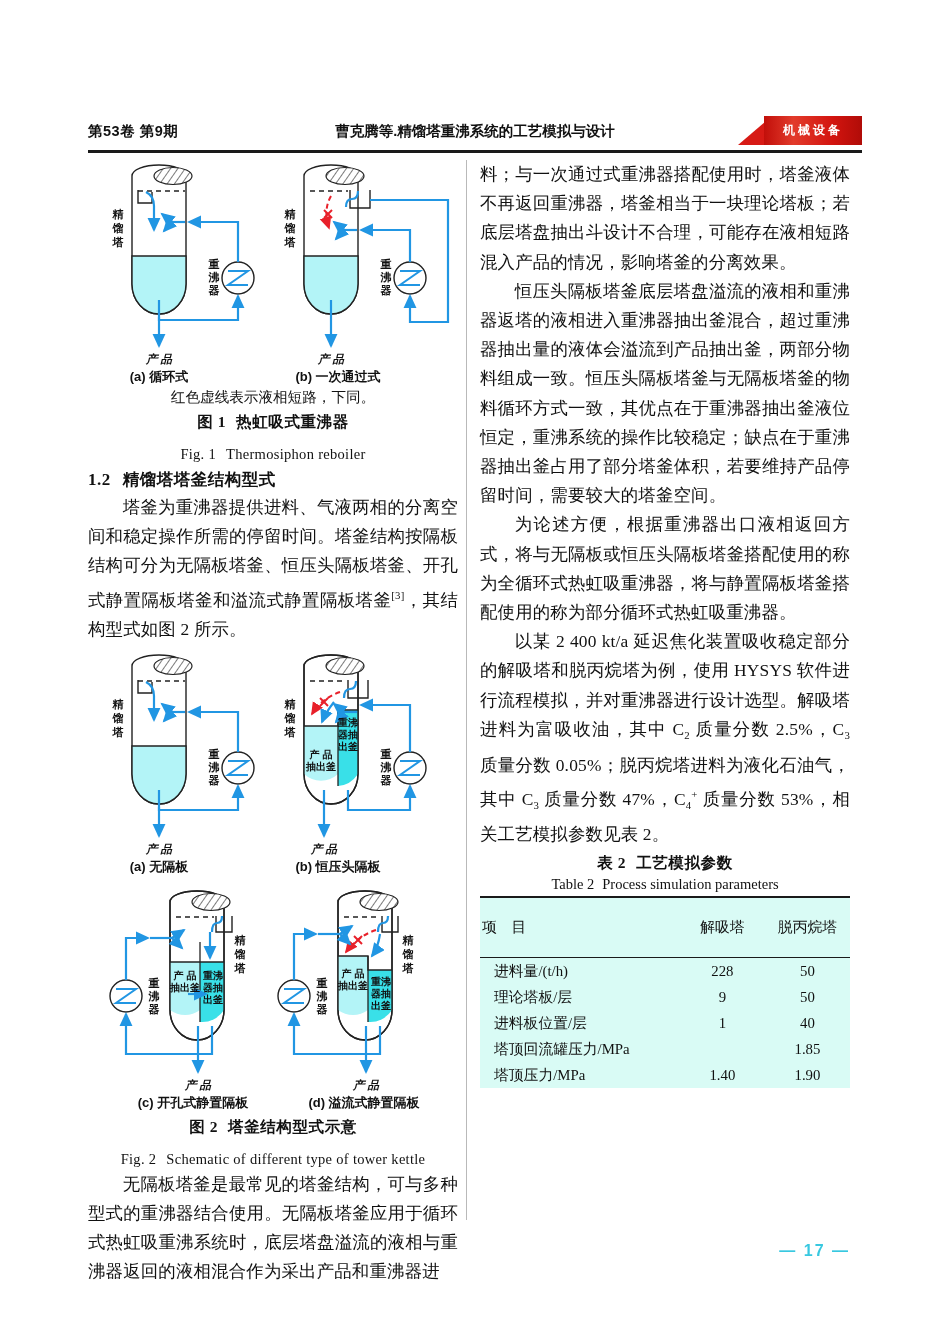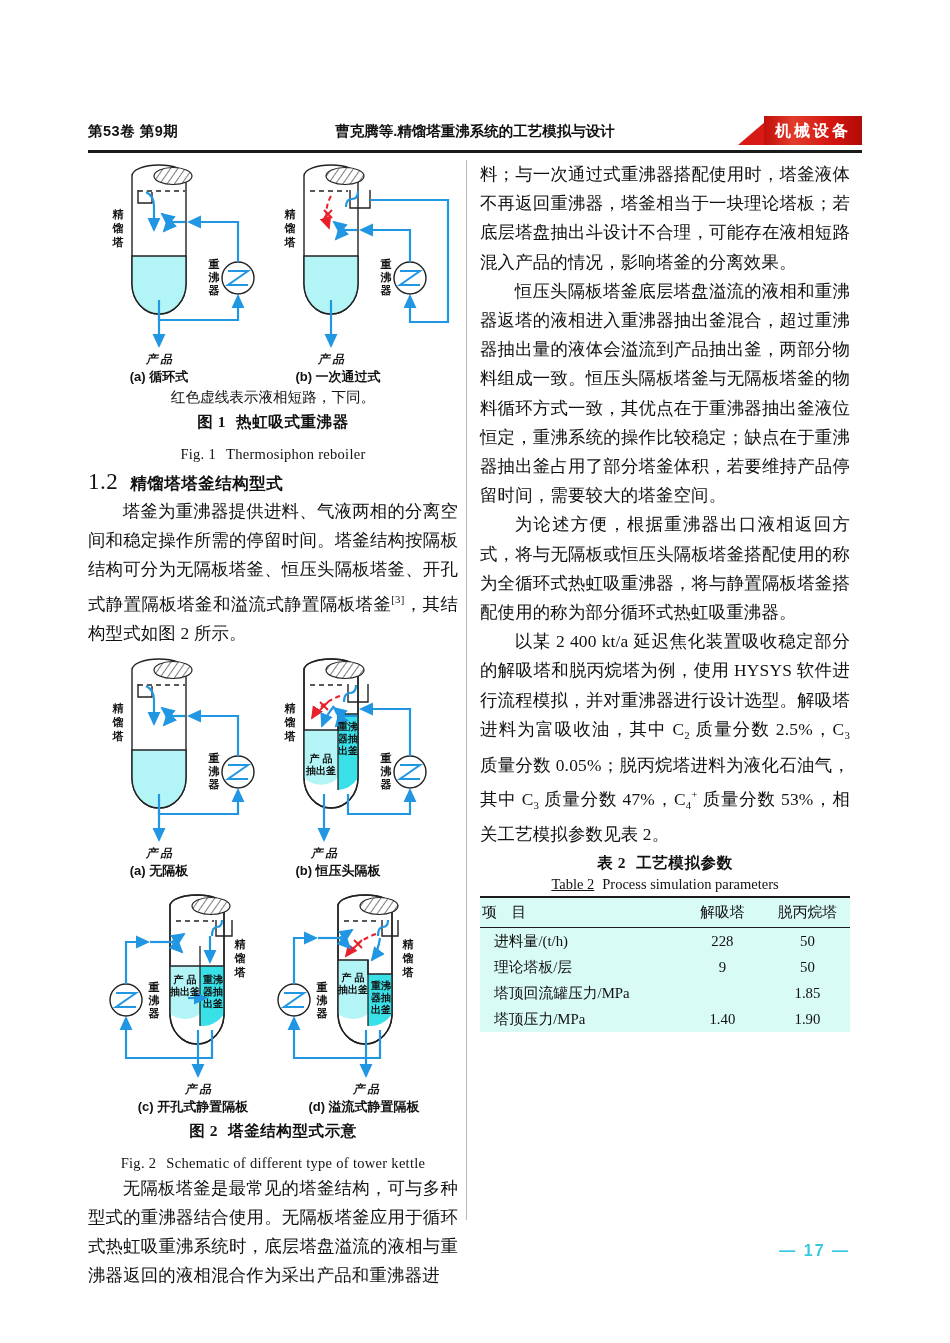--- a/index.html
+++ b/index.html
@@ -13,59 +13,59 @@
   
   .hdr{position:absolute;left:88px;top:118px;width:774px;height:34px;}
   .hdr-vol{position:absolute;left:0;top:4px;font-family:"Liberation Sans","DejaVu Sans",sans-serif;font-weight:bold;font-size:14.5px;letter-spacing:.5px;}
   .hdr-title{position:absolute;left:0;right:0;top:4px;text-align:center;font-family:"Liberation Sans","DejaVu Sans",sans-serif;font-weight:bold;font-size:14.5px;}
   .hdr-badge{position:absolute;right:0;top:-2px;height:29px;width:124px;}
   .hdr-badge .slant{position:absolute;left:0;top:0;width:34px;height:29px;background:#d71a15;
      clip-path:polygon(100% 0,100% 100%,0 100%);}
   .hdr-badge .bar{position:absolute;left:26px;top:0;right:0;height:29px;
      background:linear-gradient(90deg,#c20f0a 0%,#e23b2b 30%,#d3140f 70%,#b00c08 100%);}
   .hdr-badge .bar span{display:block;color:#fff;font-family:"Liberation Sans","DejaVu Sans",sans-serif;
-     font-weight:bold;font-size:16px;line-height:29px;text-align:center;letter-spacing:3px;}
+     font-weight:bold;font-size:12px;line-height:29px;text-align:center;letter-spacing:3px;}
   .hdr-rule{position:absolute;left:88px;top:150px;width:774px;height:2.5px;background:#1a1a1a;}
 
   
   .col{position:absolute;top:160px;width:370px;}
   .col-l{left:88px;}
   .col-r{left:480px;}
   .col-div{position:absolute;left:466px;top:160px;width:1px;height:1060px;background:#b9b9b9;}
 
   p.body{
     margin:0;font-size:17.4px;line-height:29.2px;text-align:justify;
     text-justify:inter-ideograph;text-indent:2em;letter-spacing:.2px;
   }
   p.body.noind{text-indent:0;}
 
   h3.sec{margin:6px 0 2px 0;font-family:"Liberation Sans","DejaVu Sans",sans-serif;
      font-size:16.5px;font-weight:bold;letter-spacing:.5px;}
-  h3.sec .num{font-family:"Liberation Serif","DejaVu Serif",serif;font-weight:normal;font-size:23px;margin-right:12px;}
+  h3.sec .num{font-family:"Liberation Serif","DejaVu Serif",serif;font-weight:bold;font-size:17px;margin-right:12px;}
 
   sup{font-size:.62em;vertical-align:super;}
   sub{font-size:.62em;vertical-align:sub;}
 
   
   .figbox{position:relative;background:#fff;}
   .cap-cn{text-align:center;font-family:"Liberation Sans","DejaVu Sans",sans-serif;
      font-weight:bold;font-size:15.5px;margin-top:5px;letter-spacing:.6px;}
   .cap-cn .n{font-family:"Liberation Serif","DejaVu Serif",serif;font-weight:bold;margin-right:10px;}
   .cap-en{text-align:center;font-size:14.5px;margin-top:13px;letter-spacing:.3px;}
   .cap-en .n{margin-right:10px;}
   .fignote{text-align:center;font-size:14.6px;margin-top:2px;}
 
   
   .tbl-cn{text-align:center;font-family:"Liberation Sans","DejaVu Sans",sans-serif;font-weight:bold;font-size:15.5px;margin-top:4px;letter-spacing:.6px;}
   .tbl-cn .n{font-family:"Liberation Serif","DejaVu Serif",serif;margin-right:10px;}
   .tbl-en{text-align:center;font-size:14.5px;margin-top:2px;margin-bottom:3px;}
-  .tbl-en .n{margin-right:8px;text-decoration:underline;}
+  .tbl-en .n{margin-right:8px;}
   table.ptab{width:100%;border-collapse:collapse;background:#d9fbf5;font-size:14.8px;}
   table.ptab td,table.ptab th{padding:3.5px 2px;font-weight:normal;}
-  table.ptab tr.hdr-row th{border-top:2.2px solid #1a1a1a;border-bottom:1px solid #1a1a1a;padding:5px 2px;}
+  table.ptab tr.hdr-row th{border-top:2.2px solid #1a1a1a;border-bottom:1px solid #1a1a1a;padding:20px 2px;}
   .ptab .c-item{text-align:left;padding-left:14px;width:54%;}
   .ptab .c-v{text-align:center;width:23%;}
 
   .pageno{position:absolute;left:480px;top:1242px;width:370px;text-align:right;
      color:#38c8e0;font-family:"Liberation Sans","DejaVu Sans",sans-serif;font-weight:bold;font-size:16px;letter-spacing:2px;}
 
   svg{display:block;}
   .dlabel{font-family:"Liberation Sans","DejaVu Sans",sans-serif;font-weight:bold;font-size:11px;fill:#111;}
   .dlabel-i{font-family:"Liberation Serif","DejaVu Serif",serif;font-style:italic;font-weight:bold;font-size:11.5px;fill:#111;}
 </style>
@@ -388,20 +388,25 @@
             <td class="c-item">进料量/(t/h)</td>
             <td class="c-v">228</td>
             <td class="c-v">50</td>
           </tr>
           <tr>
             <td class="c-item">理论塔板/层</td>
             <td class="c-v">9</td>
             <td class="c-v">50</td>
           </tr>
           <tr>
+            <td class="c-item">进料板位置/层</td>
+            <td class="c-v">1</td>
+            <td class="c-v">40</td>
+          </tr>
+          <tr>
             <td class="c-item">塔顶回流罐压力/MPa</td>
             <td class="c-v"></td>
             <td class="c-v">1.85</td>
           </tr>
           <tr>
             <td class="c-item">塔顶压力/MPa</td>
             <td class="c-v">1.40</td>
             <td class="c-v">1.90</td>
           </tr>
 

